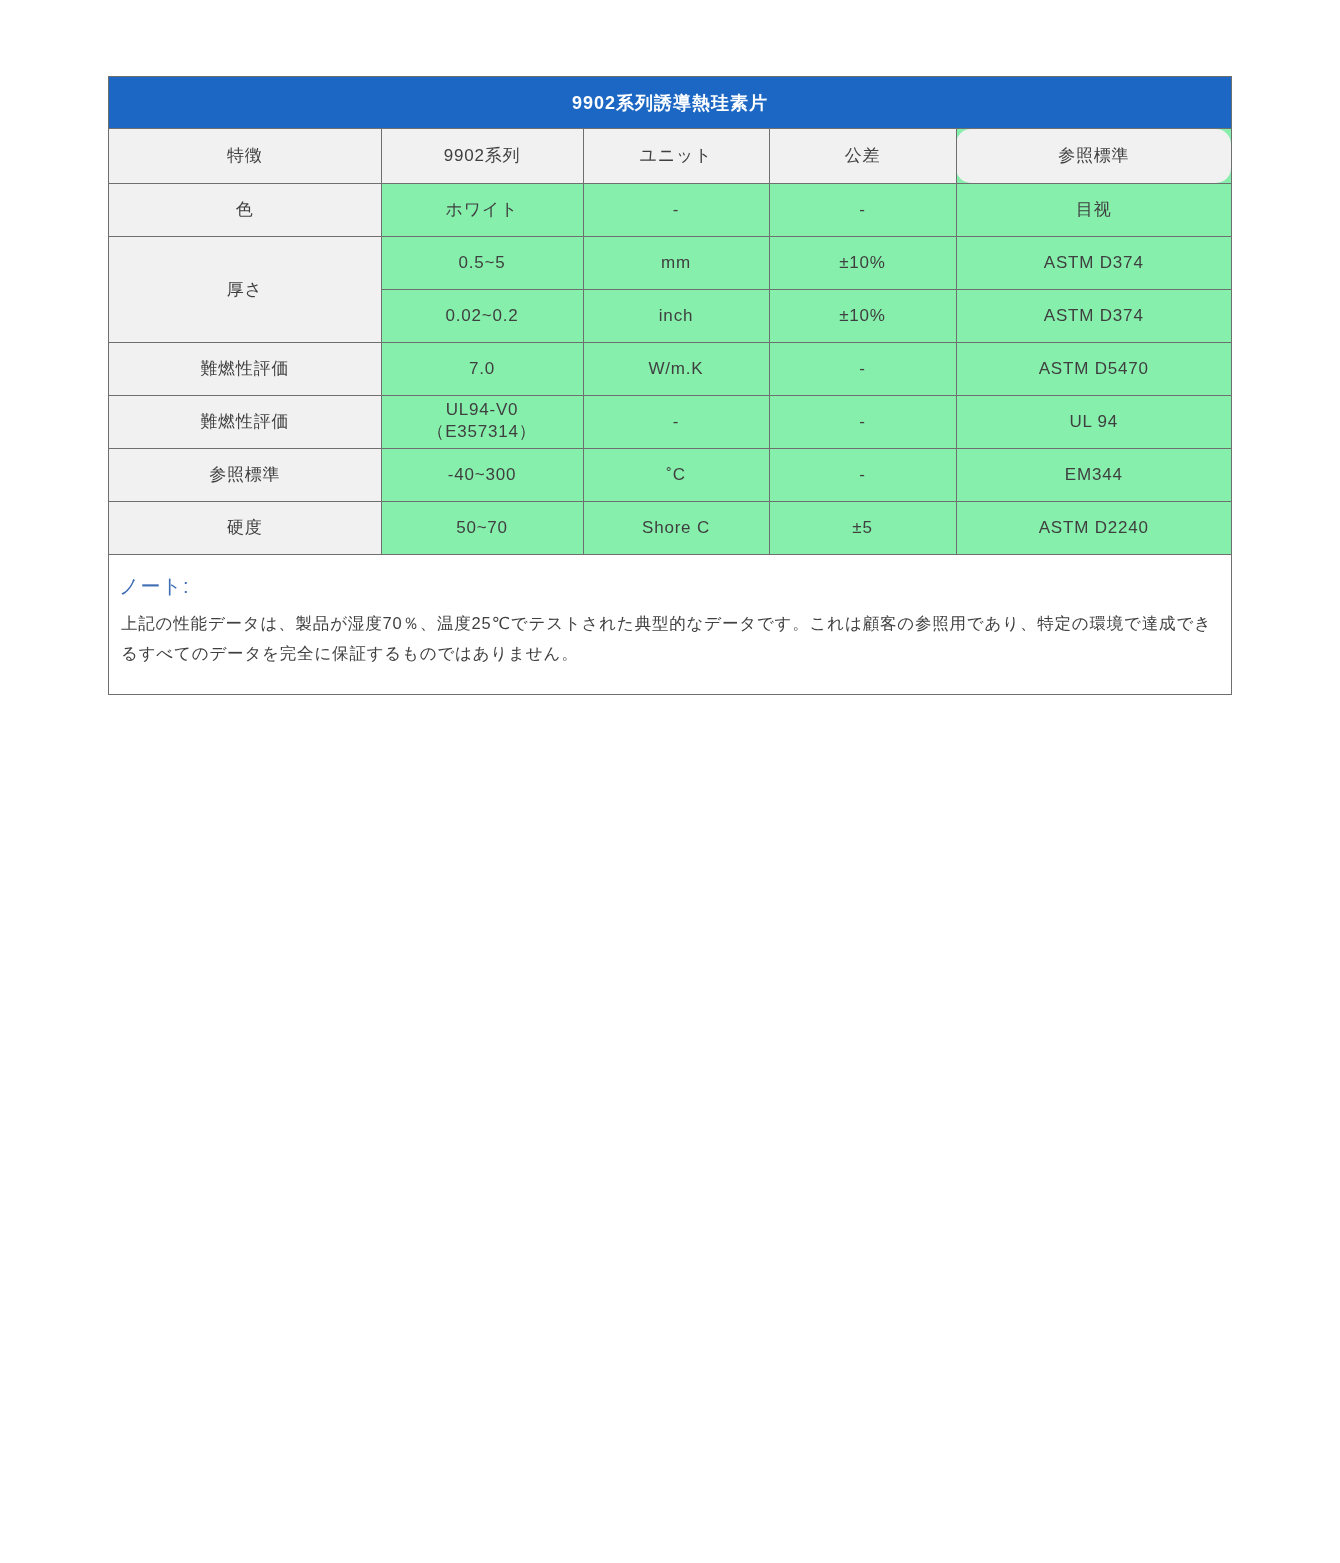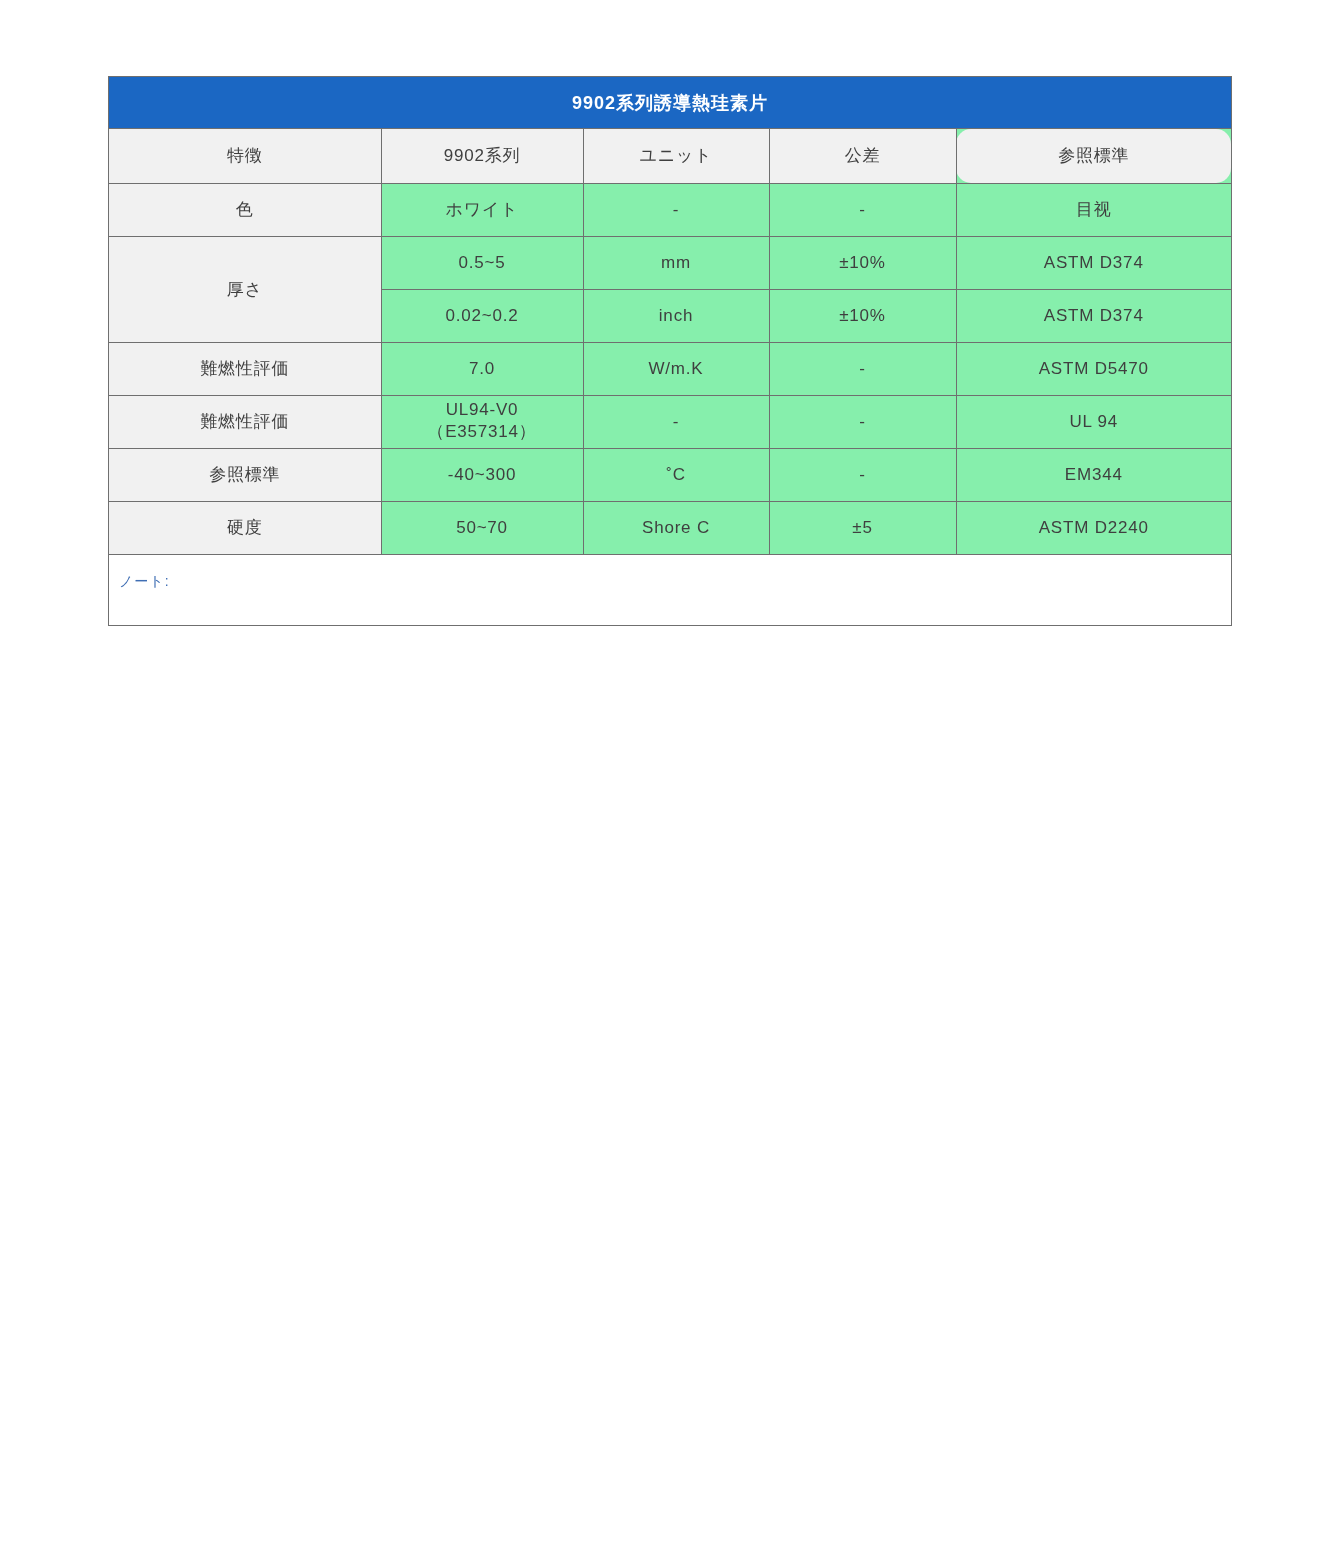--- a/index.html
+++ b/index.html
@@ -62,21 +62,21 @@
   table.spec thead tr { height: 54px; }
   table.spec tbody tr { height: 53px; }
   table.spec thead th { background: #f1f1f1; }
   table.spec tbody th.feature { background: #f1f1f1; }
   .notes {
     padding: 12px 8px 26px 8px;
     background: #ffffff;
   }
   .notes-label {
     color: #3f6eb4;
-    font-size: 14px;
+    font-size: 20px;
     letter-spacing: 1px;
     margin: 6px 0 8px 2px;
   }
   .notes p {
     font-size: 16.5px;
     line-height: 30px;
     letter-spacing: 0.8px;
     color: #404040;
     margin: 0 0 0 4px;
   }
@@ -155,16 +155,17 @@
           <td>50~70</td>
           <td>Shore C</td>
           <td>±5</td>
           <td>ASTM D2240</td>
         </tr>
       </tbody>
     </table>
 
     <div class="notes">
       <div class="notes-label">ノート:</div>
+      <p>上記の性能データは、製品が湿度70％、温度25℃でテストされた典型的なデータです。これは顧客の参照用であり、特定の環境で達成できるすべてのデータを完全に保証するものではありません。</p>
     </div>
 
   </div>
 </div>
 
 </body></html>

